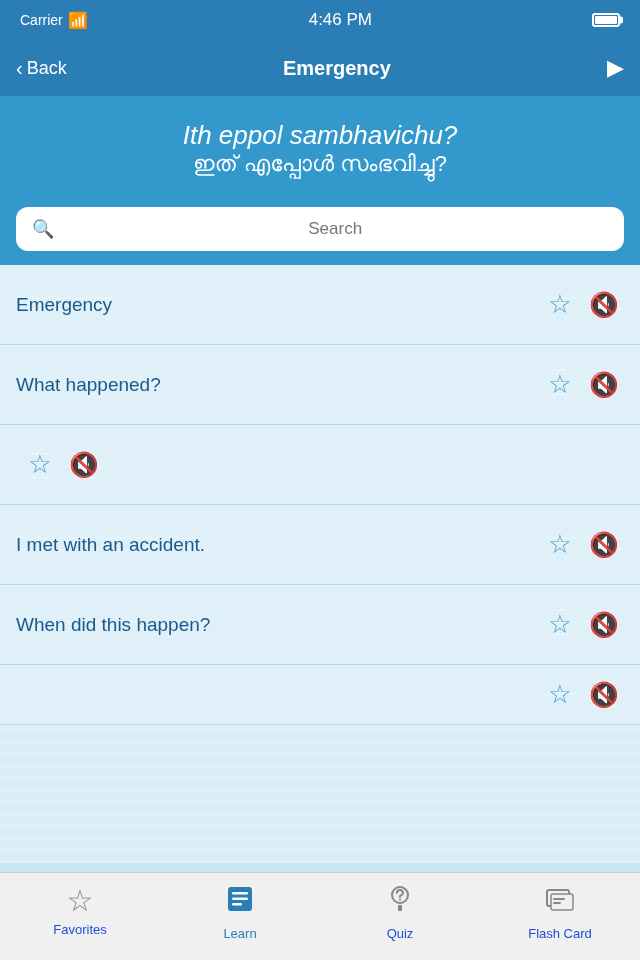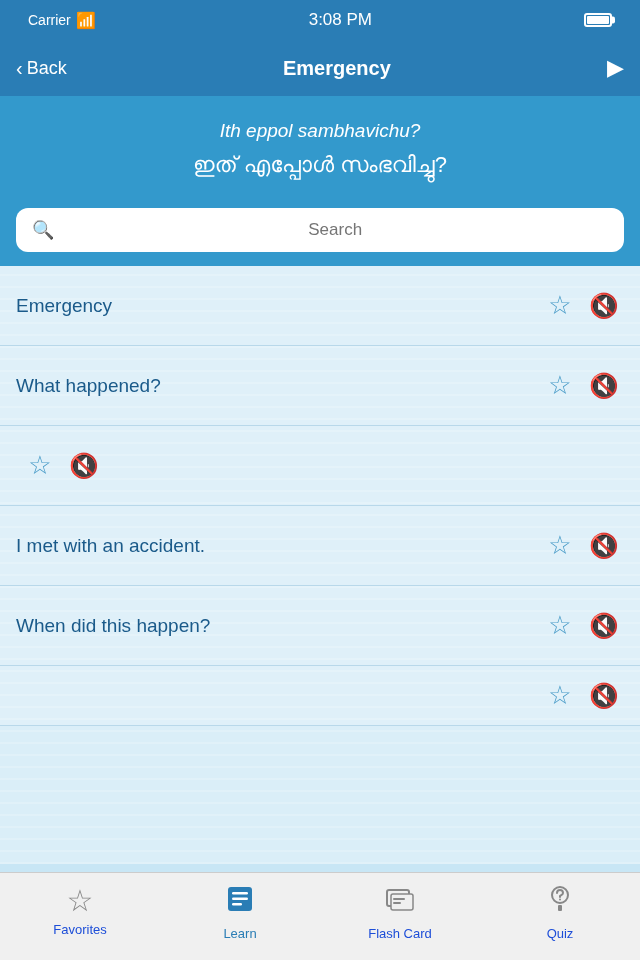--- a/index.html
+++ b/index.html
@@ -14,21 +14,21 @@
     }
 
     
     .status-bar {
       width: 100%;
       height: 40px;
       background: #2a7db5;
       display: flex;
       align-items: center;
       justify-content: space-between;
-      padding: 0 28px;
+      padding: 0 20px;
       color: white;
       font-size: 16px;
       font-weight: 500;
     }
     .status-left { display: flex; align-items: center; gap: 6px; }
     .status-center { font-size: 17px; font-weight: 500; }
     .status-right { display: flex; align-items: center; gap: 6px; }
     .wifi-icon, .carrier-text { font-size: 14px; color: white; }
     .battery-icon { width: 28px; height: 14px; border: 2px solid white; border-radius: 3px; position: relative; display: inline-flex; align-items: center; padding: 1px; }
     .battery-icon::after { content: ''; position: absolute; right: -5px; top: 50%; transform: translateY(-50%); width: 3px; height: 7px; background: white; border-radius: 0 2px 2px 0; }
@@ -65,23 +65,22 @@
     }
 
     
     .phrase-banner {
       background: #3399cc;
       padding: 24px 24px 20px;
       text-align: center;
     }
     .phrase-english {
       color: white;
-      font-size: 19px;
+      font-size: 26px;
       font-style: italic;
-      margin-bottom: 10px;
       font-weight: 400;
     }
     .phrase-native {
       color: white;
       font-size: 22px;
       font-weight: 400;
     }
 
     
     .search-container {
@@ -206,21 +205,21 @@
     }
   </style>
 </head>
 <body>
 
 <div class="status-bar">
   <div class="status-left">
     <span class="carrier-text">Carrier</span>
     <span style="font-size:16px;">📶</span>
   </div>
-  <div class="status-center">3:08 PM</div>
+  <div class="status-center">4:46 PM</div>
   <div class="status-right">
     <div class="battery-icon">
       <div class="battery-fill"></div>
     </div>
   </div>
 </div>
 
 <div class="nav-bar">
   <div class="nav-back">
     <span style="font-size:20px;">‹</span>
@@ -320,36 +319,36 @@
         <rect x="4" y="4" width="24" height="24" rx="3" fill="#2a7db5"></rect>
         <rect x="8" y="9" width="16" height="2.5" rx="1.25" fill="white"></rect>
         <rect x="8" y="14.5" width="16" height="2.5" rx="1.25" fill="white"></rect>
         <rect x="8" y="20" width="10" height="2.5" rx="1.25" fill="white"></rect>
       </svg>
     </span>
     <span class="tab-label active">Learn</span>
   </div>
 
   <div class="tab-item">
+    <span class="tab-icon" style="font-size:28px;color:#888;">
+      <svg width="32" height="32" viewBox="0 0 32 32" fill="none" xmlns="http://www.w3.org/2000/svg">
+        <ellipse cx="16" cy="12" rx="8" ry="8" stroke="#888" stroke-width="2" fill="none"></ellipse>
+        <path d="M13 10c0-1.657 1.343-3 3-3s3 1.343 3 3c0 1.5-1.5 2-3 3v1" stroke="#888" stroke-width="2" stroke-linecap="round"></path>
+        <circle cx="16" cy="16.5" r="1" fill="#888"></circle>
+        <rect x="14" y="22" width="4" height="6" rx="1" fill="#888"></rect>
+      </svg>
+    </span>
+    <span class="tab-label">Quiz</span>
+  </div>
+
+  <div class="tab-item">
     <span class="tab-icon">
       <svg width="32" height="32" viewBox="0 0 32 32" fill="none" xmlns="http://www.w3.org/2000/svg">
         <rect x="3" y="7" width="22" height="16" rx="2" stroke="#888" stroke-width="2" fill="none"></rect>
         <rect x="7" y="11" width="22" height="16" rx="2" stroke="#888" stroke-width="1.5" fill="#f0f0f0"></rect>
         <rect x="9" y="15" width="12" height="2" rx="1" fill="#888"></rect>
         <rect x="9" y="19" width="8" height="2" rx="1" fill="#888"></rect>
       </svg>
     </span>
     <span class="tab-label">Flash Card</span>
   </div>
 
-  <div class="tab-item">
-    <span class="tab-icon" style="font-size:28px;color:#888;">
-      <svg width="32" height="32" viewBox="0 0 32 32" fill="none" xmlns="http://www.w3.org/2000/svg">
-        <ellipse cx="16" cy="12" rx="8" ry="8" stroke="#888" stroke-width="2" fill="none"></ellipse>
-        <path d="M13 10c0-1.657 1.343-3 3-3s3 1.343 3 3c0 1.5-1.5 2-3 3v1" stroke="#888" stroke-width="2" stroke-linecap="round"></path>
-        <circle cx="16" cy="16.5" r="1" fill="#888"></circle>
-        <rect x="14" y="22" width="4" height="6" rx="1" fill="#888"></rect>
-      </svg>
-    </span>
-    <span class="tab-label">Quiz</span>
-  </div>
-
 </div>
 
 </body></html>

